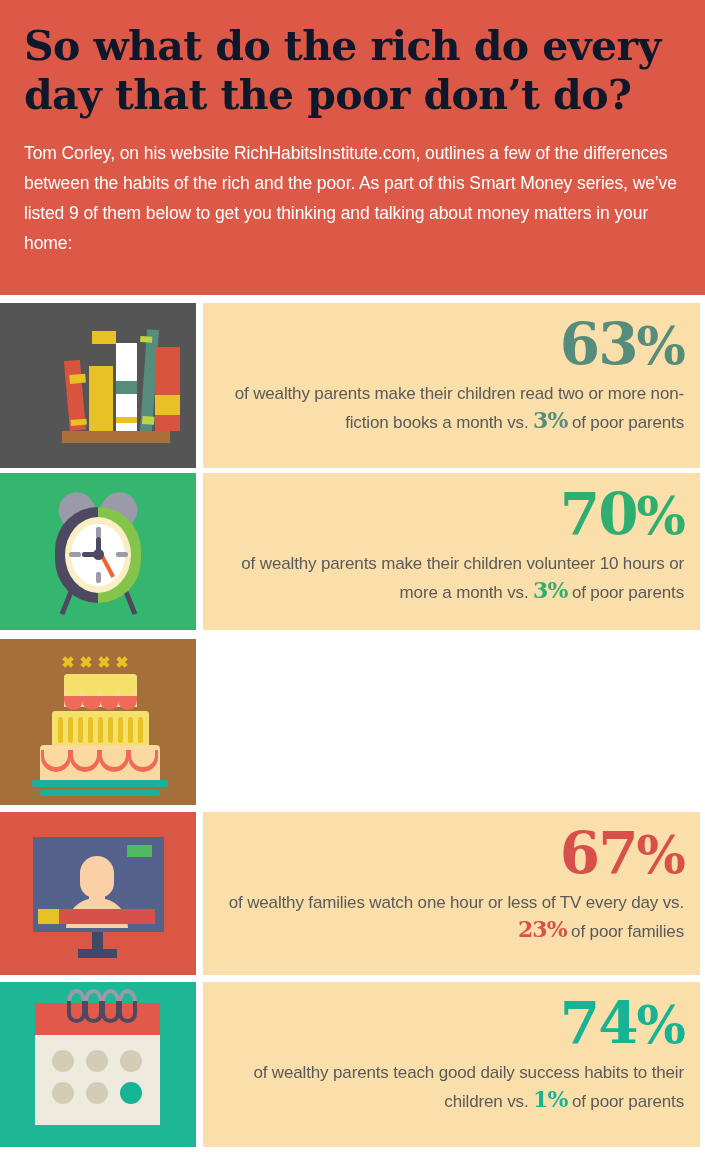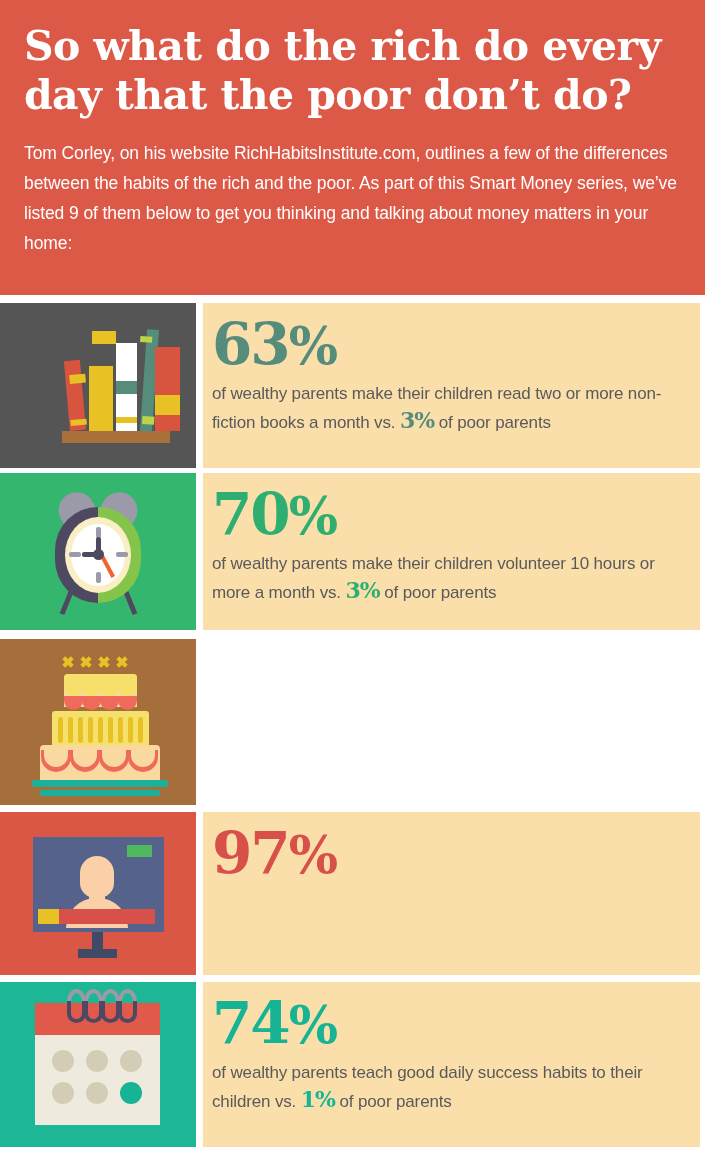--- a/index.html
+++ b/index.html
@@ -14,37 +14,37 @@
   
   .header{
     position:absolute;left:0;top:0;width:705px;height:295px;
     background:#dd5947;
     box-sizing:border-box;
     padding:22px 24px 0 24px;
   }
   .headline{
     font-family:"DejaVu Serif", serif;
     font-weight:bold;
-    color:#ffffff;
+    color:#0f172a;
     font-size:41px;
     line-height:49px;
     letter-spacing:-0.6px;
     margin:0;
     white-space:pre-line;
   }
   .intro{
     margin:18px 0 0 0;
     color:#ffffff;
     font-size:17.5px;
     line-height:30px;
     letter-spacing:-0.1px;
   }
 
   
-  .row{position:absolute;left:0;}
+  .row{position:absolute;left:0;text-align:right;}
   .icon-panel{
     position:absolute;left:0;top:0;width:196px;height:100%;
     overflow:hidden;
   }
   .text-panel{
     position:absolute;left:203px;top:0;width:497px;height:100%;
     background:#fbdfab;
     box-sizing:border-box;
     padding:10px 16px 0 9px;
   }
@@ -223,22 +223,25 @@
         <div class="sh" style="left:53px;top:97px;width:102px;height:15px;background:#d8504a;"></div>
         <div class="sh" style="left:38px;top:97px;width:21px;height:15px;background:#e8c225;"></div>
         <div class="sh" style="left:127px;top:33px;width:25px;height:12px;background:#50b85e;"></div>
 
         <div class="sh" style="left:92px;top:120px;width:11px;height:22px;background:#404a66;"></div>
         <div class="sh" style="left:78px;top:137px;width:39px;height:9px;background:#404a66;"></div>
       </div>
     </div>
     <div class="text-panel">
       <div class="pct" style="color:#d8504a;">
-        <span>97</span><span class="sym">%</span>
-      </div>
+        <span>67</span><span class="sym">%</span>
+      </div>
+      <p class="body-text">
+        <span>of wealthy families watch one hour or less of TV every day vs. </span><span class="inline-pct" style="color:#d8504a;">23%</span><span> of poor families</span>
+      </p>
     </div>
   </div>
 
   <div class="row" style="top:982px;height:165px;width:705px;">
     <div class="icon-panel" style="background:#1eb795;">
       <div style="position:absolute;left:0;top:0;width:196px;height:165px;">
 
         <div class="sh" style="left:67px;top:7px;width:19px;height:26px;border:4px solid #9a9aa8;border-radius:50%;box-sizing:border-box;"></div>
         <div class="sh" style="left:84px;top:7px;width:19px;height:26px;border:4px solid #9a9aa8;border-radius:50%;box-sizing:border-box;"></div>
         <div class="sh" style="left:101px;top:7px;width:19px;height:26px;border:4px solid #9a9aa8;border-radius:50%;box-sizing:border-box;"></div>

